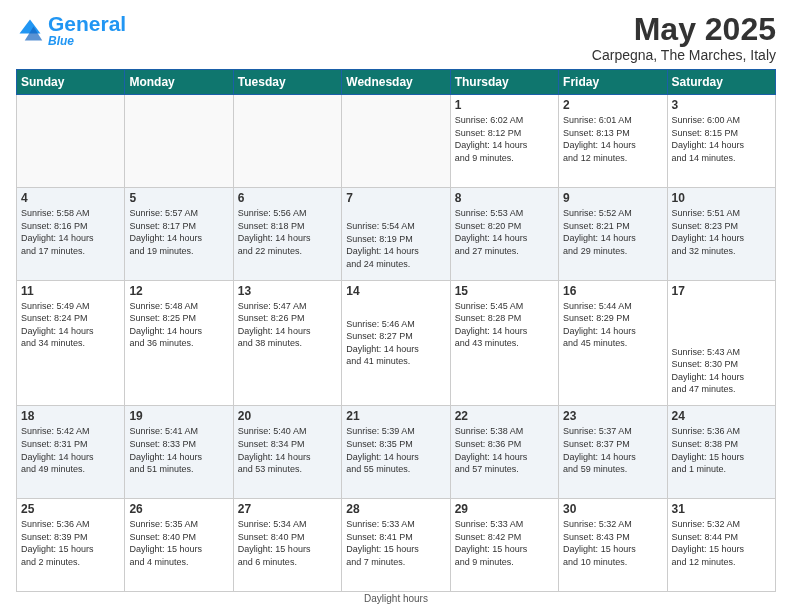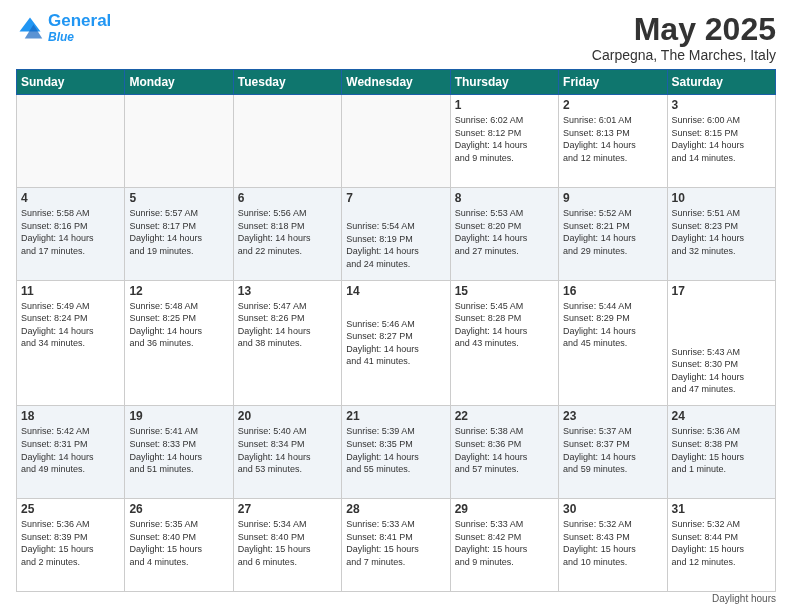--- a/index.html
+++ b/index.html
@@ -85,35 +85,35 @@
     }
     .day-info {
       font-size: 9px;
       color: #333;
       line-height: 1.4;
     }
     .footer-note {
       font-size: 10px;
       color: #555;
       margin-top: 1px;
-      text-align: right;
+      text-align: center;
     }
   </style>
 </head>
 <body>
 
 <div class="page">
   <div class="header">
     <div class="logo">
       <svg class="logo-icon" viewBox="0 0 32 32">
         <polygon points="16,4 28,20 4,20" fill="#2196F3"></polygon>
         <polygon points="20,12 30,28 10,28" fill="#1565C0" opacity="0.7"></polygon>
       </svg>
       <div>
-        <div style="font-size:17px;font-weight:bold;color:#333;line-height:1.1;"><span style="color:#2196F3">General</span></div>
+        <div style="font-size:21px;font-weight:bold;color:#333;line-height:1.1;"><span style="color:#2196F3">General</span></div>
         <div style="font-size:12px;font-weight:bold;color:#2196F3;line-height:1.1;font-style:italic;">Blue</div>
       </div>
     </div>
     <div class="title-block">
       <div class="main-title">May 2025</div>
       <div class="subtitle">Carpegna, The Marches, Italy</div>
     </div>
   </div>
 
   <table class="calendar">

